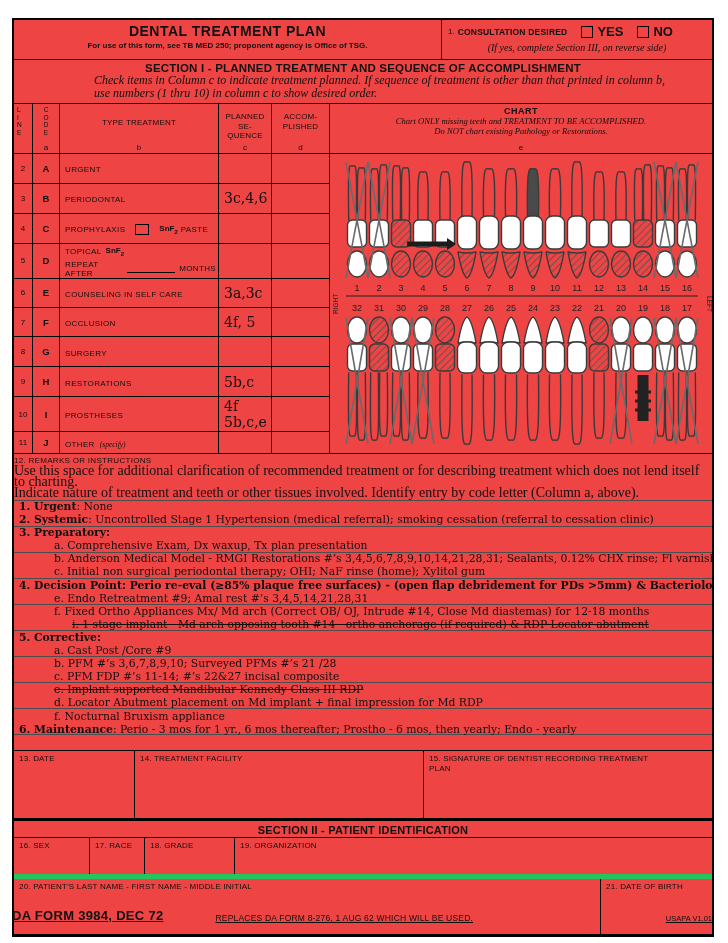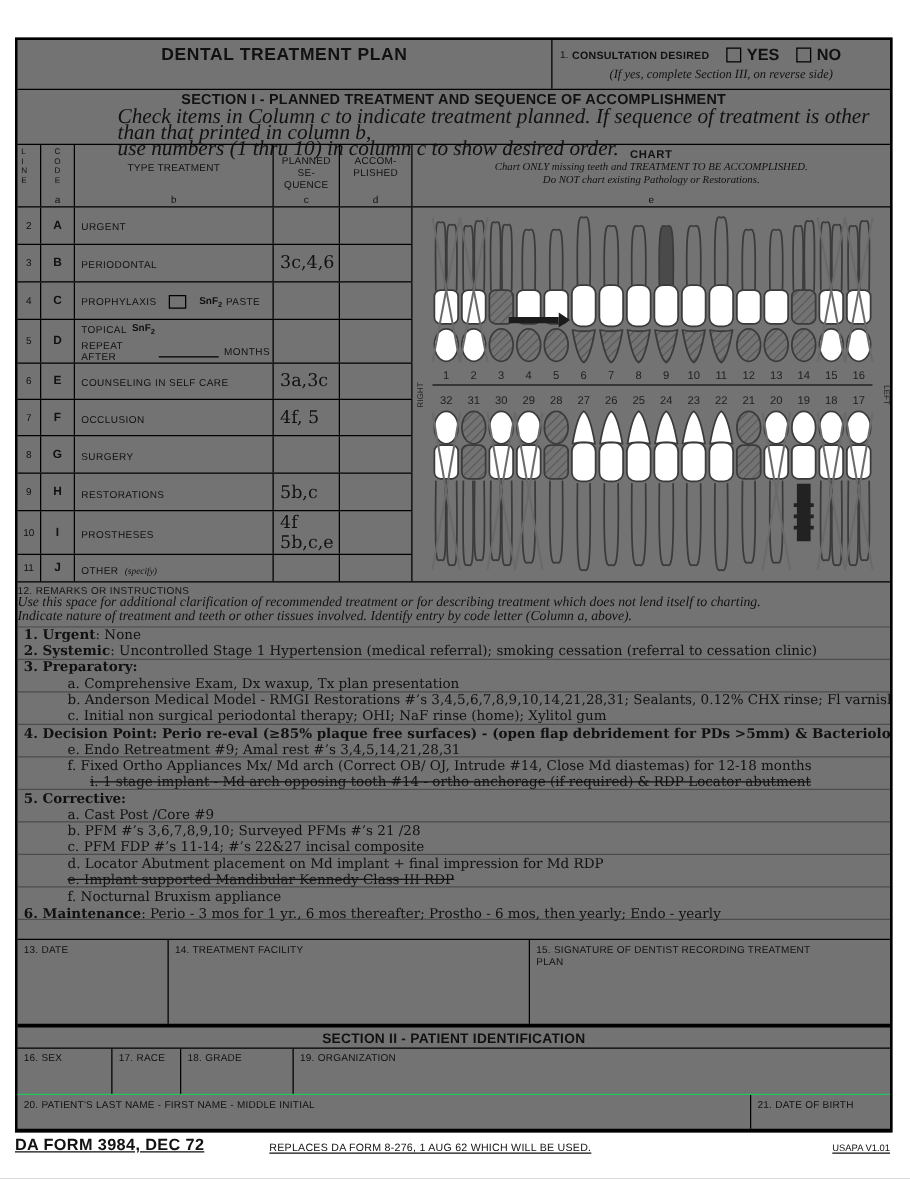--- a/index.html
+++ b/index.html
@@ -1,38 +1,38 @@
 <!DOCTYPE html>
 <html><head>
 <meta charset="utf-8">
 <style>
   * { box-sizing: border-box; margin: 0; padding: 0; }
   body { width: 728px; height: 943px; background: #fff; position: relative;
          font-family: "Liberation Sans", sans-serif; color: #111; }
-  .form { position: absolute; left: 12px; top: 30px; width: 702px;
-          border: 2px solid #000; border-bottom-width: 3px; background: #737373; }
+  .form { position: absolute; left: 12px; top: 18px; width: 702px;
+          border: 2px solid #000; border-bottom-width: 3px; background: #ef4444; }
 
   
   .hdr { display: flex; border-bottom: 1px solid #000; height: 40px; }
   .hdr-left { width: 428px; border-right: 1px solid #000; text-align: center; padding-top: 3px; }
   .hdr-title { font-size: 14px; font-weight: bold; letter-spacing: .5px; }
   .hdr-sub { font-size: 8px; font-weight: bold; margin-top: 2px; }
   .hdr-right { flex: 1; padding: 4px 6px 0 6px; }
   .consult-line { display: flex; align-items: center; font-size: 8.5px; }
   .consult-num { font-size: 8px; margin-right: 3px; }
   .consult-label { font-weight: bold; letter-spacing: .2px; }
   .cbx { width: 12px; height: 12px; border: 1.5px solid #000; display: inline-block; }
   .consult-line .cbx { margin: 0 4px 0 14px; }
   .consult-line .yn { font-weight: bold; font-size: 13px; }
   .consult-note { font-family: "Liberation Serif", serif; font-style: italic; font-size: 10px; margin-top: 3px; text-align: center; }
 
   
   .sec1 { border-bottom: 1px solid #000; height: 44px; padding-top: 2px; }
   .sec1-title { text-align: center; font-weight: bold; font-size: 11.5px; letter-spacing: .2px; }
-  .sec1-instr { font-family: "Liberation Serif", serif; font-style: italic; font-size: 17px;
+  .sec1-instr { font-family: "Liberation Serif", serif; font-style: italic; font-size: 12px;
                 line-height: 13px; padding-left: 80px; }
 
   
   .thead { display: flex; height: 50px; border-bottom: 1px solid #000; }
   .thead > div { border-right: 1px solid #000; display: flex; flex-direction: column;
                  justify-content: space-between; padding: 2px 0 1px 0; text-align: center; }
   .thead > div:last-child { border-right: none; }
   .col-line { width: 19px; } .col-code { width: 27px; } .col-type { width: 159px; }
   .col-plan { width: 53px; } .col-acc { width: 58px; } .col-chart { flex: 1; }
   .vletters { font-size: 6.5px; line-height: 7.5px; white-space: pre-line; text-align: left; padding-left: 3px; }
@@ -61,58 +61,59 @@
   .spec { font-family: "Liberation Serif", serif; font-size: 7.5px; margin-left: 5px; }
   .blank { width: 52px; border-bottom: 1px solid #000; height: 9px; margin: 0 4px; }
   .pval { font-family: "DejaVu Serif", serif; font-size: 14px; line-height: 16px; }
 
   .chart-cell { flex: 1; position: relative; }
   .chart-cell svg { position: absolute; left: 0; top: 0; }
 
   
   .remarks-head { padding-top: 2px; }
   .remarks-title { font-size: 8px; letter-spacing: .3px; }
-  .remarks-instr { font-family: "Liberation Serif", serif; font-style: italic; font-size: 11px; line-height: 11px; }
+  .remarks-instr { font-family: "Liberation Serif", serif; font-size: 14px; line-height: 11px; }
   .rentries { position: relative; height: 250px; overflow: hidden; margin-top: 2px;
               font-family: "DejaVu Serif", serif; font-size: 10.8px; line-height: 13.1px; }
   .rule { position: absolute; left: 0; right: 0; height: 1px; background: #4d4d4d; }
   .rentry { position: relative; white-space: nowrap; }
   .ind0 { padding-left: 5px; } .ind1 { padding-left: 40px; } .ind2 { padding-left: 58px; }
   .rbold { font-weight: bold; }
   .struck { text-decoration: line-through; }
 
   
   .boxes { display: flex; height: 68px; border-top: 1px solid #000; }
   .boxes > div { border-right: 1px solid #000; font-size: 8px; padding: 3px 0 0 5px; letter-spacing: .2px; }
   .boxes > div:last-child { border-right: none; }
   .b13 { width: 121px; } .b14 { width: 289px; } .b15 { flex: 1; white-space: pre-line; line-height: 10px; }
 
   .sec2bar { border-top: 3px solid #000; border-bottom: 1px solid #000; height: 20px;
              text-align: center; font-weight: bold; font-size: 11px; padding-top: 3px; letter-spacing: .2px; }
   .idrow { display: flex; height: 36px; }
   .idrow > div, .namerow > div { border-right: 1px solid #000; font-size: 8px; padding: 3px 0 0 5px; letter-spacing: .2px; }
   .idrow > div:last-child, .namerow > div:last-child { border-right: none; }
   .f16 { width: 76px; } .f17 { width: 55px; } .f18 { width: 90px; } .f19 { flex: 1; }
-  .namerow { display: flex; height: 28px; border-top: 1px solid #22c55e; }
+  .namerow { display: flex; height: 60px; border-top: 5px solid #22c55e; }
   .f20 { flex: 1; } .f21 { width: 111px; } .f22 { width: 184px; }
 
   
   .footer { position: absolute; left: 12px; top: 908px; width: 704px; display: flex; align-items: flex-end; text-decoration: underline; }
   .foot-form { font-size: 13px; font-weight: bold; letter-spacing: .3px; }
   .foot-replaces { font-size: 8.5px; margin-left: 52px; letter-spacing: .2px; }
   .foot-ver { font-size: 7.5px; margin-left: auto; margin-right: 4px; padding-left: 20px; }
 </style>
 </head>
 <body>
 
 <div class="form">
 
   <div class="hdr">
     <div class="hdr-left">
       <div class="hdr-title">DENTAL TREATMENT PLAN</div>
+      <div class="hdr-sub">For use of this form, see TB MED 250; proponent agency is Office of TSG.</div>
     </div>
     <div class="hdr-right">
       <div class="consult-line">
         <span class="consult-num">1.</span>
         <span class="consult-label">CONSULTATION DESIRED</span>
         <span class="cbx"></span>
         <span class="yn">YES</span>
         <span class="cbx"></span>
         <span class="yn">NO</span>
       </div>
@@ -500,22 +501,22 @@
       <div class="rentry ind1"><span>b.  Anderson Medical Model - RMGI Restorations #’s 3,4,5,6,7,8,9,10,14,21,28,31; Sealants, 0.12% CHX rinse; Fl varnish</span></div>
       <div class="rentry ind1"><span>c.  Initial non surgical periodontal therapy; OHI; NaF rinse (home); Xylitol gum</span></div>
       <div class="rentry ind0"><span class="rbold">4. Decision Point:  Perio re-eval (≥85% plaque free surfaces) - (open flap debridement for PDs &gt;5mm) &amp; Bacteriologic testing</span></div>
       <div class="rentry ind1"><span>e.  Endo Retreatment #9; Amal rest #’s 3,4,5,14,21,28,31</span></div>
       <div class="rentry ind1"><span>f.  Fixed Ortho Appliances Mx/ Md arch (Correct OB/ OJ, Intrude #14, Close Md diastemas) for 12-18 months</span></div>
       <div class="rentry ind2"><span class="struck"><span>i.  1 stage implant - Md arch opposing tooth #14 - ortho anchorage (if required) &amp; RDP Locator abutment</span></span></div>
       <div class="rentry ind0"><span class="rbold">5. Corrective:</span></div>
       <div class="rentry ind1"><span>a.  Cast Post /Core #9</span></div>
       <div class="rentry ind1"><span>b.  PFM #’s 3,6,7,8,9,10; Surveyed PFMs #’s 21 /28</span></div>
       <div class="rentry ind1"><span>c.  PFM FDP #’s 11-14; #’s 22&amp;27 incisal composite</span></div>
+      <div class="rentry ind1"><span class="struck"><span>e.  Implant supported Mandibular Kennedy Class III RDP</span></span></div>
       <div class="rentry ind1"><span>d.  Locator Abutment placement on Md implant + final impression for Md RDP</span></div>
-      <div class="rentry ind1"><span class="struck"><span>e.  Implant supported Mandibular Kennedy Class III RDP</span></span></div>
       <div class="rentry ind1"><span>f.  Nocturnal Bruxism appliance</span></div>
       <div class="rentry ind0"><span class="rbold">6.  Maintenance</span><span>:  Perio - 3 mos for 1 yr., 6 mos thereafter; Prostho  - 6 mos, then yearly; Endo - yearly</span></div>
     </div>
 
   <div class="boxes">
     <div class="b13">13. DATE</div>
     <div class="b14">14. TREATMENT FACILITY</div>
     <div class="b15">15.  SIGNATURE OF DENTIST RECORDING TREATMENT
 PLAN</div>
   </div>

